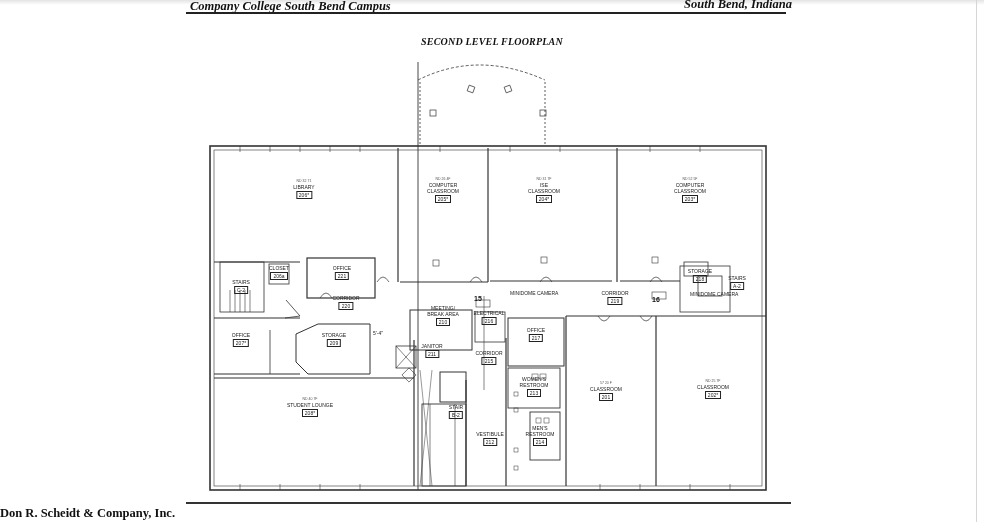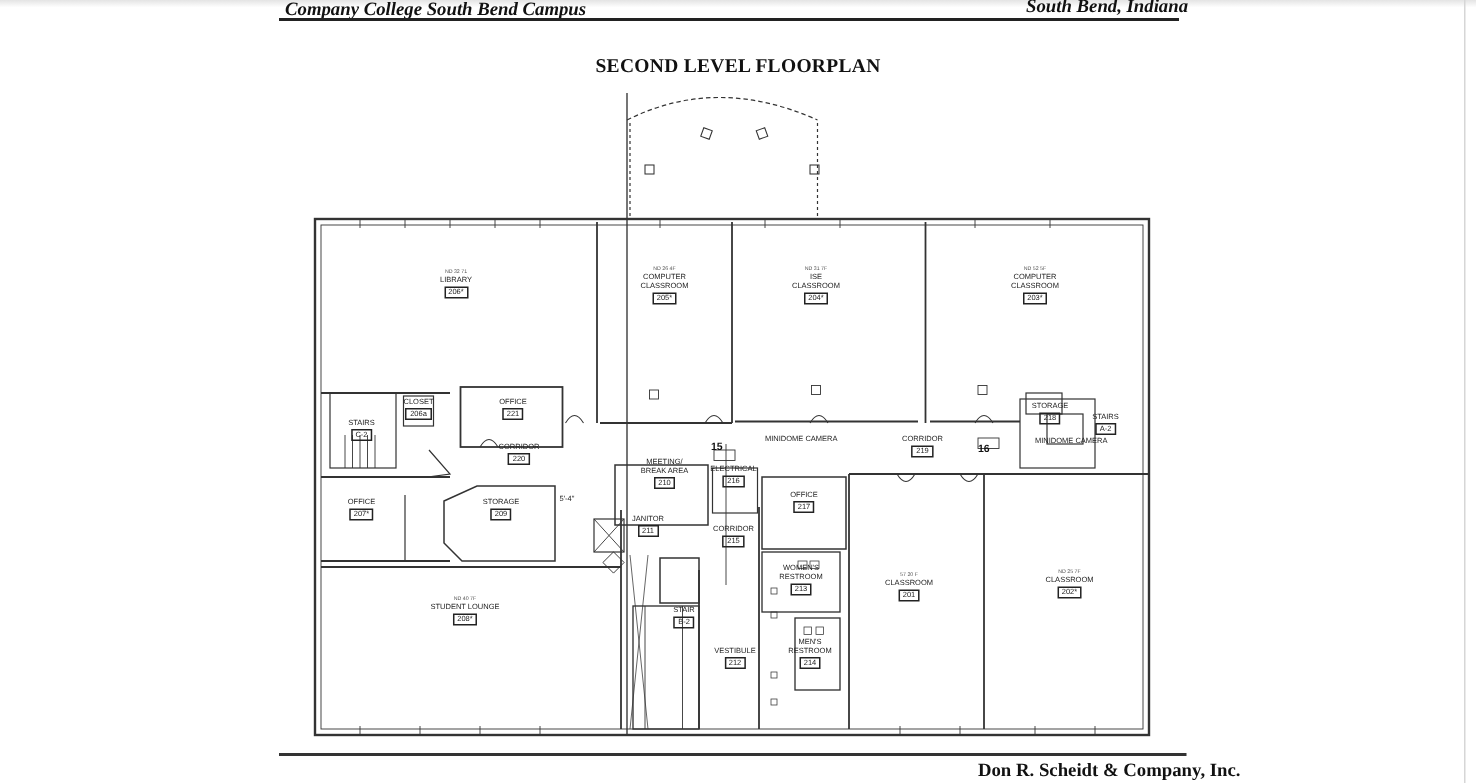--- a/index.html
+++ b/index.html
@@ -3,23 +3,23 @@
 <meta charset="utf-8">
 <style>
   html, body { margin:0; padding:0; }
   body { width:984px; height:522px; background:#ffffff; position:relative; overflow:hidden;
          font-family:"Liberation Serif", serif; color:#111; }
   .topshade { position:absolute; left:0; top:0; width:984px; height:5px;
               background:linear-gradient(#e4e4e4,#ffffff); }
   .hdr-left { position:absolute; left:190px; top:-1px; font-style:italic; font-weight:bold; font-size:12.5px; }
   .hdr-right { position:absolute; left:684px; top:-3px; font-style:italic; font-weight:bold; font-size:12.5px; }
   .hdr-line { position:absolute; left:186px; top:12px; width:600px; height:1.5px; background:#222; }
-  .title { position:absolute; left:0; width:984px; top:36px; text-align:center; font-weight:bold; font-size:13px; letter-spacing:0.2px; }
+  .title { position:absolute; left:0; width:984px; top:36px; text-align:center; font-weight:bold; font-size:10px; letter-spacing:0.2px;font-style:italic; }
   .foot-line { position:absolute; left:186px; top:502px; width:605px; height:1.5px; background:#333; }
-  .footer { position:absolute; left:0; width:827px; top:506px; text-align:right; font-weight:bold; font-size:12.5px; }
+  .footer { position:absolute; left:0; width:827px; top:506px; text-align:left; font-weight:bold; font-size:12.5px; }
   .page-edge { position:absolute; left:976px; top:0; width:1px; height:522px; background:#d6d6d6; }
   svg.plan { position:absolute; left:0; top:0; }
   .lbl { position:absolute; font-family:"Liberation Sans", sans-serif; font-size:5px; color:#222;
          text-align:center; line-height:6px; white-space:nowrap; transform:translateX(-50%); }
   .lbl .num { display:inline-block; border:0.8px solid #222; padding:0 2px; margin-top:1px; font-size:5px; line-height:6px; }
   .lbl .area { font-size:3.5px; color:#555; display:block; }
   .cam { position:absolute; font-family:"Liberation Sans", sans-serif; font-size:5px; color:#222; white-space:nowrap; }
   .mark { position:absolute; font-family:"Liberation Sans", sans-serif; font-size:7px; font-weight:bold; color:#111; }
 </style>
 </head>

